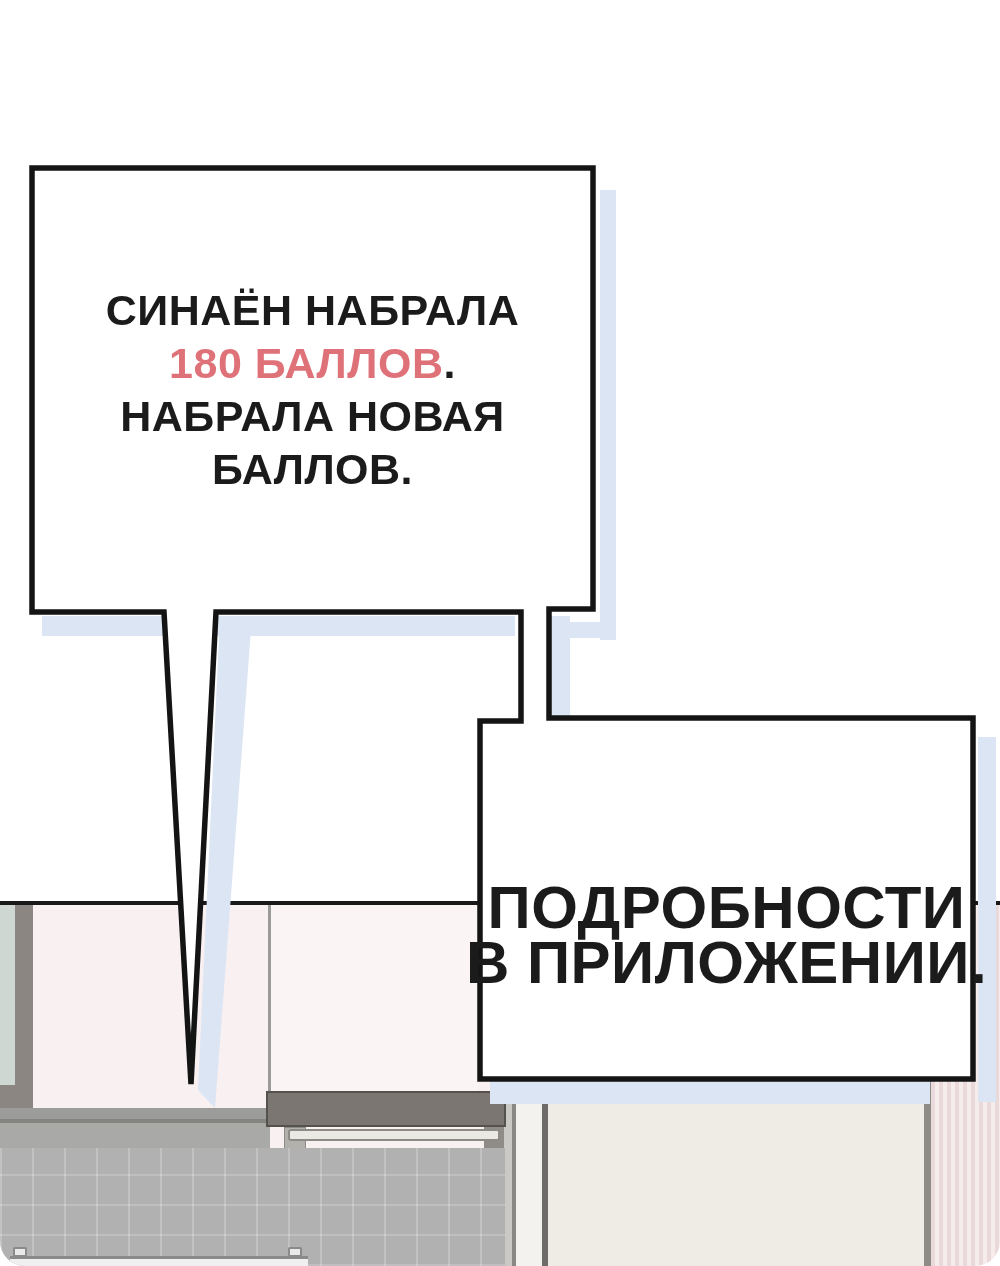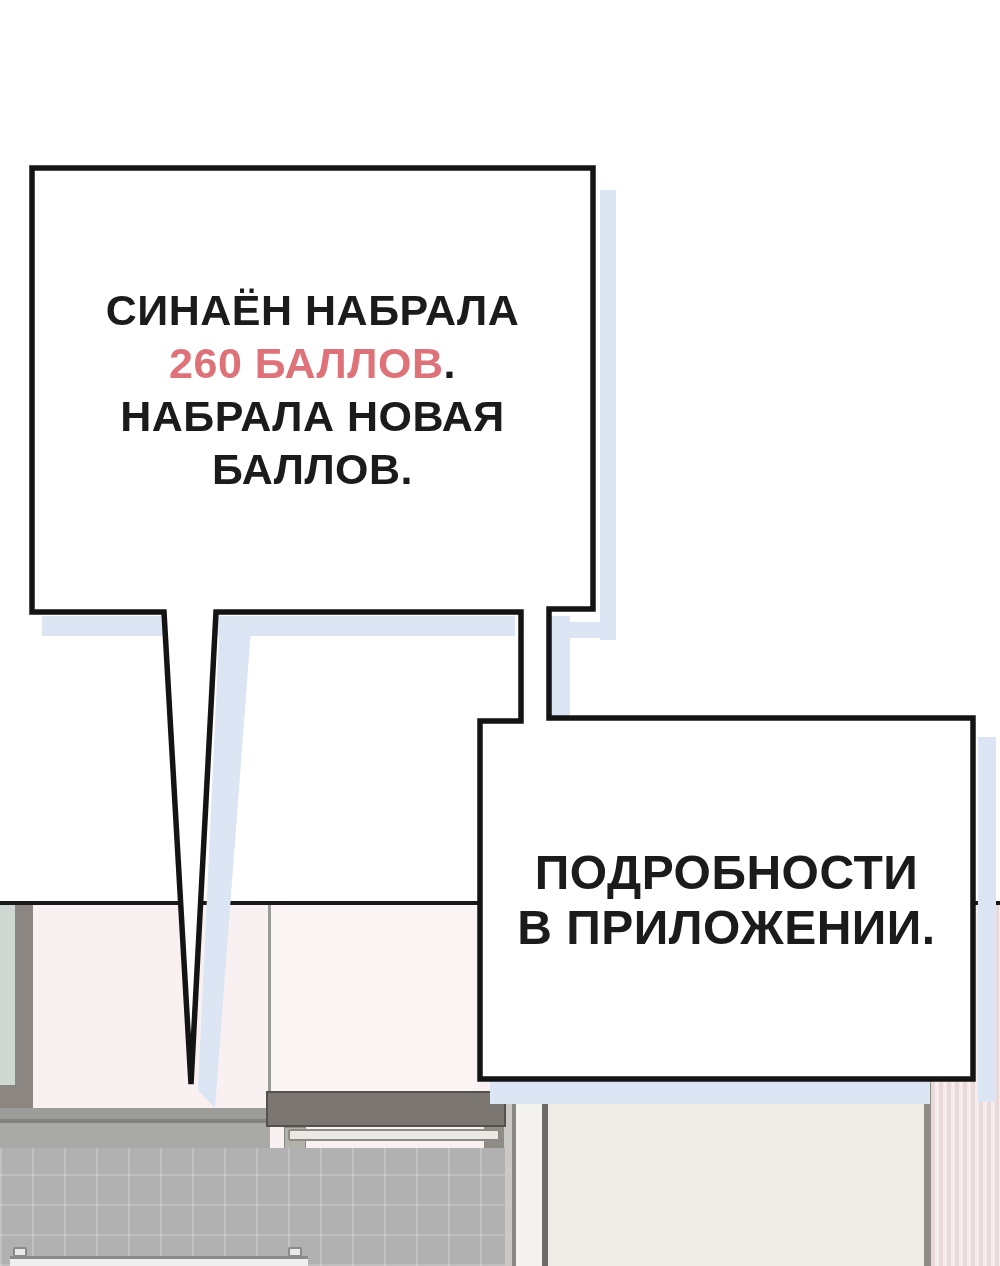--- a/index.html
+++ b/index.html
@@ -1,17 +1,17 @@
 <!DOCTYPE html>
 <html><head>
 <meta charset="utf-8">
 <style>
   html,body{margin:0;padding:0;background:#ffffff;}
   .stage{position:relative;width:1000px;height:1266px;overflow:hidden;background:#ffffff;
-         font-family:"Liberation Sans","DejaVu Sans",sans-serif;}
+         font-family:"Liberation Sans","DejaVu Sans",sans-serif;border-radius:25px;}
   .abs{position:absolute;}
   
   .scene{position:absolute;left:0;top:901px;width:1000px;height:365px;overflow:hidden;background:#f8f0f1;}
   .scene-top-line{left:0;top:0;width:1000px;height:4px;background:#191919;z-index:30;}
   .wall-left{left:0;top:0;width:505px;height:365px;background:#f8f0f1;}
   .wall-right-panel{left:271px;top:4px;width:207px;height:190px;background:#faf4f4;}
   .cabinet-strip{left:503px;top:0;width:9px;height:365px;background:#cbc9c6;}
   .cabinet-strip-line{left:512px;top:0;width:4px;height:365px;background:#8a8884;}
   .cabinet-strip-light{left:516px;top:0;width:26px;height:365px;background:#f3f2ef;}
   .cabinet-dark-line{left:542px;top:0;width:6px;height:365px;background:#6e6c68;}
@@ -34,21 +34,21 @@
                      repeating-linear-gradient(0deg,rgba(255,255,255,.18) 0 2px,rgba(0,0,0,0) 2px 30px);}
   .pot-rim{left:10px;top:355px;width:298px;height:10px;background:#efefef;border-top:3px solid #8a8a8a;box-sizing:border-box;}
   .pot-handle-left{left:13px;top:346px;width:14px;height:10px;background:#e9e9e9;border:2px solid #8a8a8a;box-sizing:border-box;border-radius:2px 2px 0 0;}
   .pot-handle-right{left:288px;top:346px;width:14px;height:10px;background:#e9e9e9;border:2px solid #8a8a8a;box-sizing:border-box;border-radius:2px 2px 0 0;}
   
   .bubbles-svg{position:absolute;left:0;top:0;width:1000px;height:1266px;z-index:40;}
   
   .bubble-text{position:absolute;z-index:50;display:flex;flex-direction:column;justify-content:center;
                align-items:center;text-align:center;color:#1b1b1b;font-weight:bold;}
   .bubble1-text{left:32px;top:168px;width:561px;height:443px;font-size:43px;line-height:53px;letter-spacing:.5px;}
-  .bubble2-text{left:480px;top:721px;width:493px;height:358px;font-size:48px;line-height:55px;letter-spacing:.5px;text-align:center;}
+  .bubble2-text{left:480px;top:756px;width:493px;height:358px;font-size:60px;line-height:55px;letter-spacing:.5px;text-align:center;}
   .red{color:#df7279;}
   .speech-line{white-space:nowrap;}
 </style>
 </head>
 <body>
 
 <div class="stage">
 
   <div class="scene">
     <div class="abs wall-left"></div>
@@ -85,21 +85,21 @@
       <rect x="551" y="616" width="19" height="104"></rect>
       <polygon points="220,616 252,616 215,1108 198,1090"></polygon>
       <rect x="490" y="1081" width="440" height="23"></rect>
       <rect x="978" y="737" width="18" height="365"></rect>
     </g>
     <path d="M 32 168 H 593 V 609 H 549 V 718 H 973 V 1079 H 480 V 721 H 521 V 612 H 216 L 191 1084 L 164 612 H 32 Z" fill="#ffffff" stroke="#141414" stroke-width="5.5" stroke-linejoin="miter"></path>
   </svg>
 
   <div class="bubble-text bubble1-text">
     <div class="speech-line">СИНАЁН НАБРАЛА</div>
-    <div class="speech-line"><span class="red">260 БАЛЛОВ</span><span>.</span></div>
+    <div class="speech-line"><span class="red">180 БАЛЛОВ</span><span>.</span></div>
     <div class="speech-line">НАБРАЛА НОВАЯ</div>
     <div class="speech-line">БАЛЛОВ.</div>
   </div>
 
   <div class="bubble-text bubble2-text">
     <div class="speech-line">ПОДРОБНОСТИ</div>
     <div class="speech-line">В ПРИЛОЖЕНИИ.</div>
   </div>
 
 </div>

